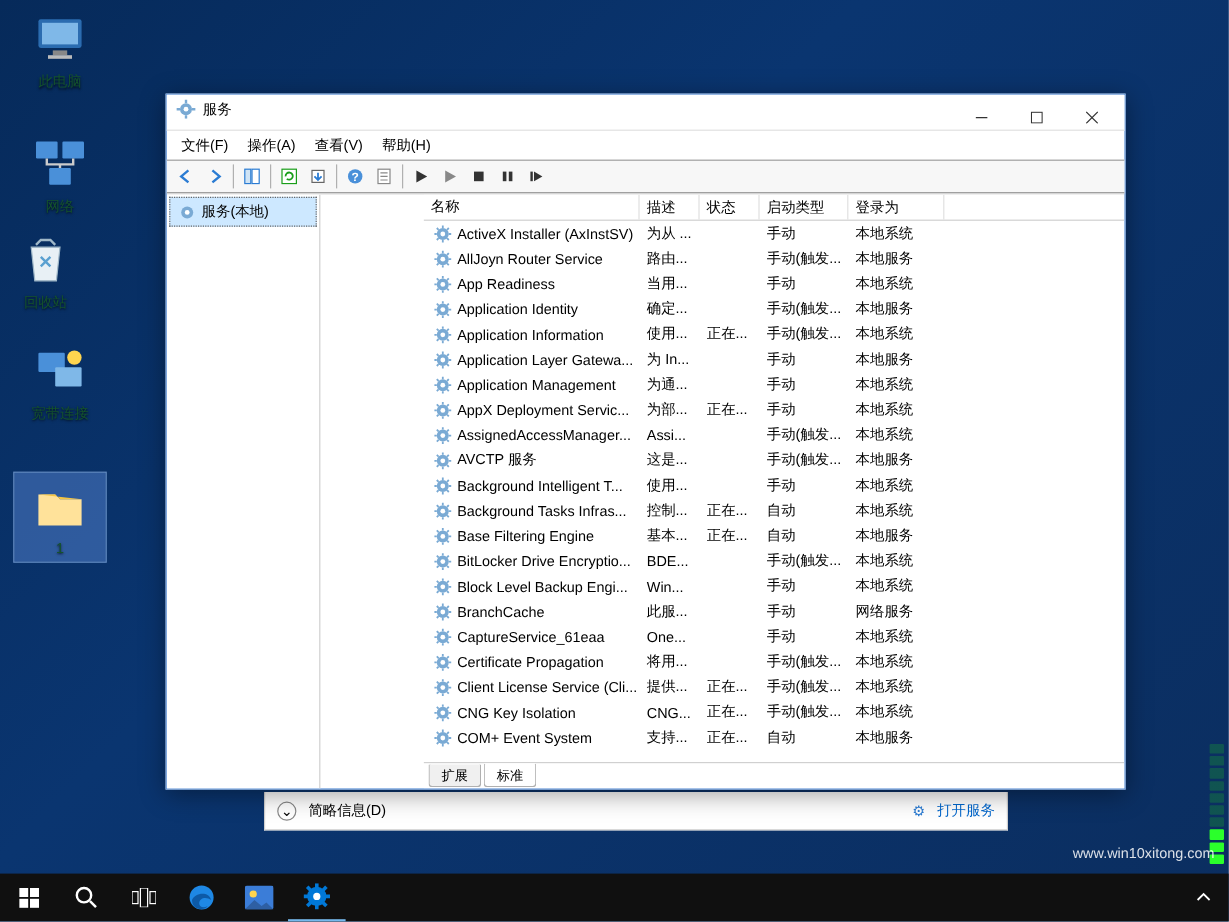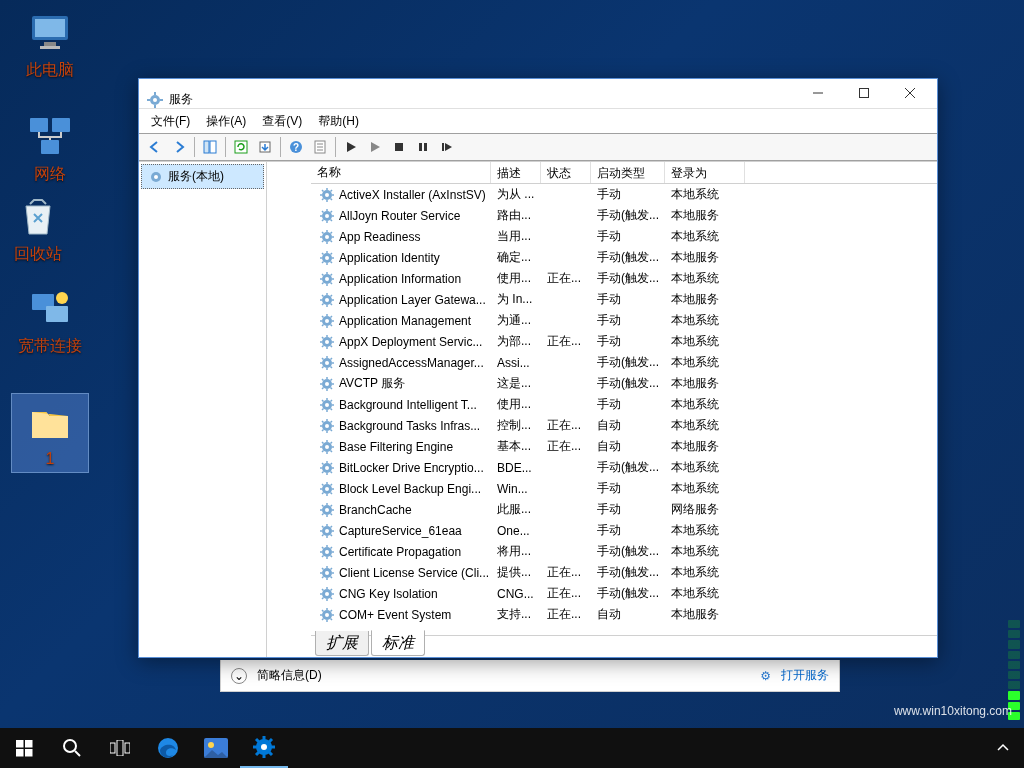--- a/index.html
+++ b/index.html
@@ -1,63 +1,63 @@
 <!DOCTYPE html>
 <html><head>
 <meta charset="utf-8">
 <style>
 * { margin:0; padding:0; box-sizing:border-box; font-family:"Microsoft YaHei","Segoe UI",Tahoma,sans-serif; }
 html,body { width:1024px; height:768px; overflow:hidden; }
 body { background:linear-gradient(135deg,#062a5a 0%,#0a3570 40%,#0b2e60 100%); position:relative; }
 
 
-.desktop-icon { position:absolute; width:76px; text-align:center; color:#c2410c; font-size:16px; cursor:pointer; }
+.desktop-icon { position:absolute; width:76px; text-align:center; color:#14532d; font-size:12px; cursor:pointer; }
 .desktop-icon .ic { width:48px; height:48px; margin:0 auto 4px; display:flex; align-items:center; justify-content:center; }
 .di-label { text-shadow:0 1px 2px rgba(0,0,0,.8); }
 .desktop-icon.sel { background:rgba(120,170,255,.35); outline:1px solid rgba(160,200,255,.6); }
 
 
 .taskbar { position:absolute; left:0; right:0; bottom:0; height:40px; background:#101010; display:flex; align-items:center; }
 .tb-item { width:48px; height:40px; display:flex; align-items:center; justify-content:center; cursor:pointer; }
 .tb-right { margin-left:auto; display:flex; align-items:center; padding-right:6px; }
 
 
 .win { position:absolute; left:138px; top:78px; width:800px; height:580px; background:#fff; border:1px solid #5a8fd6; box-shadow:0 4px 20px rgba(0,0,0,.4); display:flex; flex-direction:column; }
-.titlebar { height:30px; background:#fff; display:flex; align-items:flex-end; padding:16px 4px 0 8px; border-bottom:1px solid #e0e0e0; }
+.titlebar { height:30px; background:#fff; display:flex; align-items:flex-start; padding:4px 4px 0 8px; border-bottom:1px solid #e0e0e0; }
 .titlebar .tico { width:16px; height:16px; margin-right:6px; }
 .titlebar .ttitle { font-size:12px; flex:1; }
 .winbtn { width:46px; height:30px; display:flex; align-items:center; justify-content:center; cursor:pointer; }
 
 .menubar { height:24px; display:flex; align-items:center; font-size:12px; padding:0 4px; }
 .menubar span { padding:2px 8px; cursor:pointer; }
 
 .toolbar { height:28px; border-top:1.5px solid #a0a0a0; border-bottom:1px solid #a0a0a0; display:flex; align-items:center; padding:0 4px; gap:0; background:#f7f7f7; }
 .tbtn { width:24px; height:24px; display:flex; align-items:center; justify-content:center; cursor:pointer; border:1px solid transparent; }
 .tsep { width:1px; height:20px; background:#b0b0b0; margin:0 3px; }
 
 .workarea { flex:1; display:flex; border-top:1px solid #d0d0d0; overflow:hidden;gap:44px; }
 .leftpane { width:128px; border-right:1px solid #d0d0d0; background:#fff; }
 .treenode { display:flex; align-items:center; font-size:12px; padding:3px 6px; background:#cde8ff; border:1px dotted #666; margin:2px; }
 .treenode .gear { width:16px; height:16px; margin-right:4px; }
 
-.rightpane { flex:1; display:flex; flex-direction:column; overflow:hidden; }
+.rightpane { flex:1; display:flex; flex-direction:column; overflow:hidden;margin-left:42px; }
 .list-header { height:22px; display:flex; border-bottom:1px solid #d0d0d0; background:#fff; font-size:12px; }
 .list-header .col { padding:3px 6px; border-right:1px solid #e0e0e0; overflow:hidden; white-space:nowrap; text-overflow:ellipsis; }
 .list-body { flex:1; overflow-y:scroll; overflow-x:hidden; font-size:12px; }
 .row { display:flex; height:21px; align-items:center; cursor:pointer; }
 .row .c { padding:0 6px; overflow:hidden; white-space:nowrap; text-overflow:ellipsis; }
 .row .gear { width:16px; height:16px; margin:0 4px 0 2px; flex-shrink:0; }
 
 .col-name { width:180px; display:flex; align-items:center; }
 .col-desc { width:50px; }
 .col-state { width:50px; }
 .col-start { width:74px; }
 .col-logon { width:80px; }
 
-.tabs { height:22px; display:flex; align-items:flex-end; padding-left:4px; border-top:1px solid #d0d0d0; background:#fff; font-size:16px;font-style:italic; }
+.tabs { height:22px; display:flex; align-items:flex-end; padding-left:4px; border-top:1px solid #d0d0d0; background:#fff; font-size:11px; }
 .tab { padding:2px 10px 1px; border:1px solid #b0b0b0; border-top:none; border-radius:0 0 3px 3px; margin-right:2px; background:#f0f0f0; cursor:pointer; position:relative; top:-1px; }
 .tab.active { background:#fff; border-top:1px solid #fff; }
 
 
 .under { position:absolute; left:220px; top:660px; width:620px; height:32px; background:#fff; border:1px solid #d0d0d0; border-top:none; display:flex; align-items:center; font-size:12px; padding:0 10px; gap:10px; }
 
 
 .watermark { position:absolute; right:12px; bottom:50px; text-align:left; color:#fff; }
 .watermark .big { font-size:22px; font-weight:600; display:flex; align-items:center; gap:6px; }
 .watermark .small { font-size:12px; opacity:.85; margin-top:2px; }

